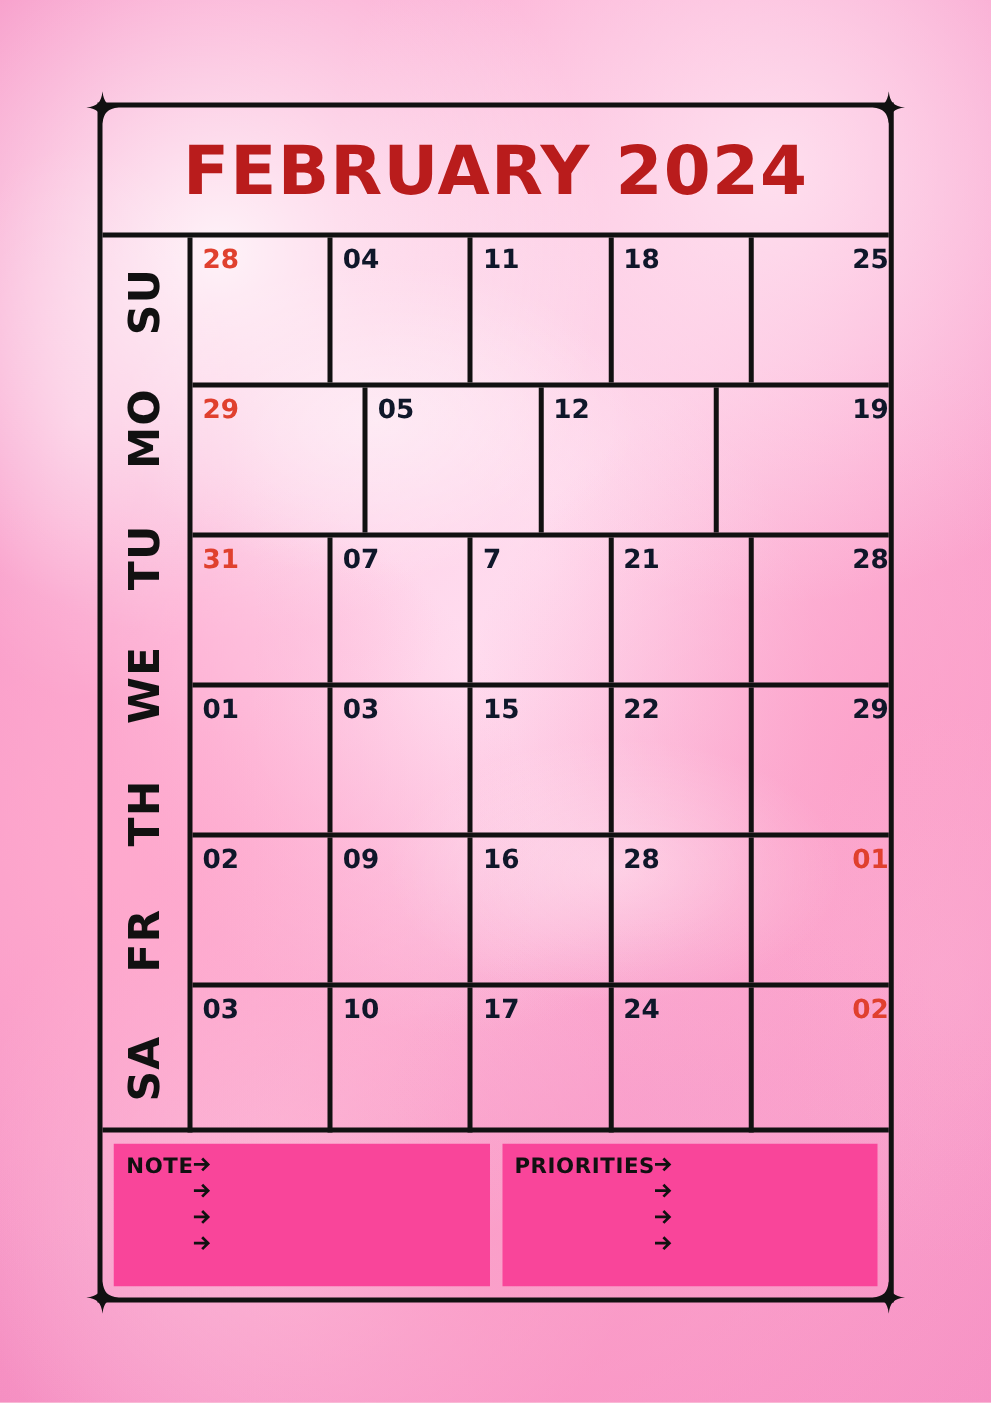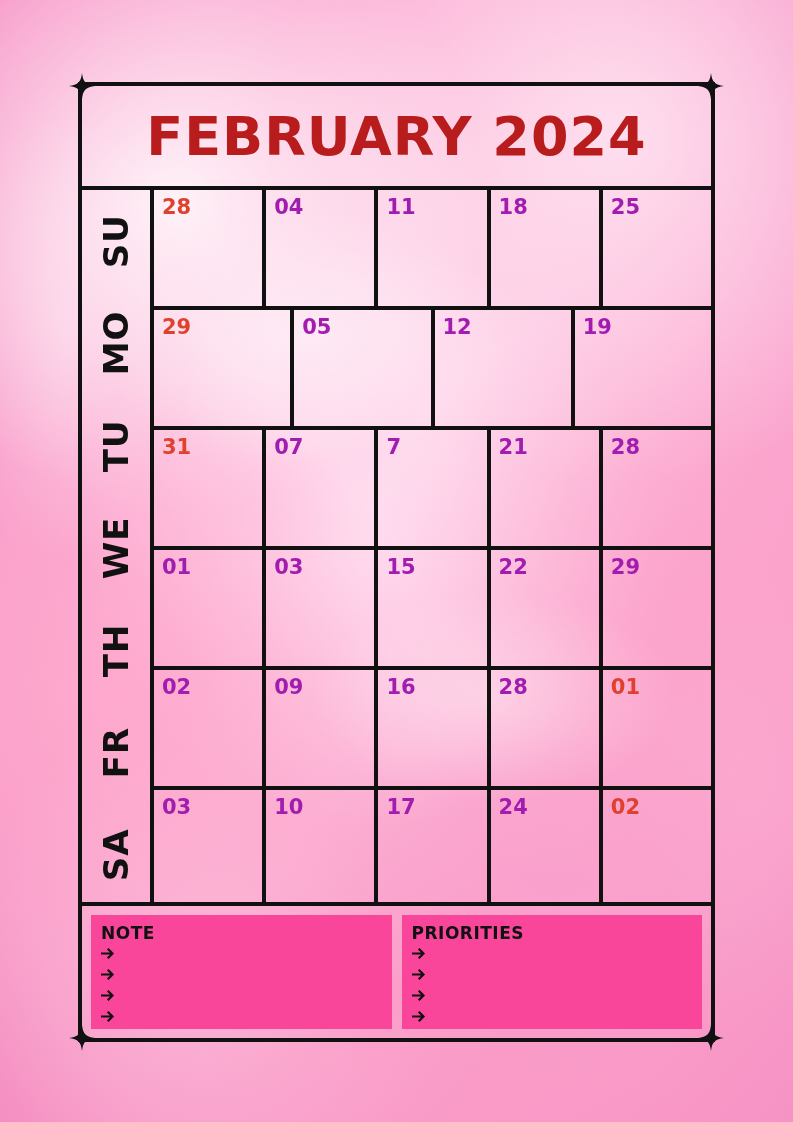--- a/index.html
+++ b/index.html
@@ -131,25 +131,25 @@
     box-sizing: border-box;
   }
   .week-row:last-child { border-bottom: none; }
   .cell {
     flex: 1 1 0;
     border-right: 4px solid #111;
     box-sizing: border-box;
     padding: 5px 0 0 8px;
     position: relative;
   }
-  .cell:last-child { border-right: none; }
+  .cell:last-child { border-right: none; text-align: right; }
   .cell .num {
     font-size: 21px;
     font-weight: bold;
-    color: #a21caf;
+    color: #0f172a;
     font-family: "DejaVu Sans", sans-serif;
   }
   .cell.muted .num { color: #e0402e; }
 
   
   .bottom {
     position: absolute;
     left: 0;
     bottom: 0;
     width: 100%;
@@ -159,21 +159,21 @@
     display: flex;
     padding: 9px 9px 9px 9px;
     gap: 10px;
   }
   .box {
     flex: 1 1 0;
     background: #f9459a;
     padding: 8px 10px 6px 10px;
     box-sizing: border-box;
     display: flex;
-    flex-direction: column;
+    flex-direction: row;
   }
   .box-title {
     font-size: 17px;
     font-weight: bold;
     color: #111;
     letter-spacing: 0.5px;
     margin-bottom: 2px;
     font-family: "DejaVu Sans", sans-serif;
   }
   .arrows {

